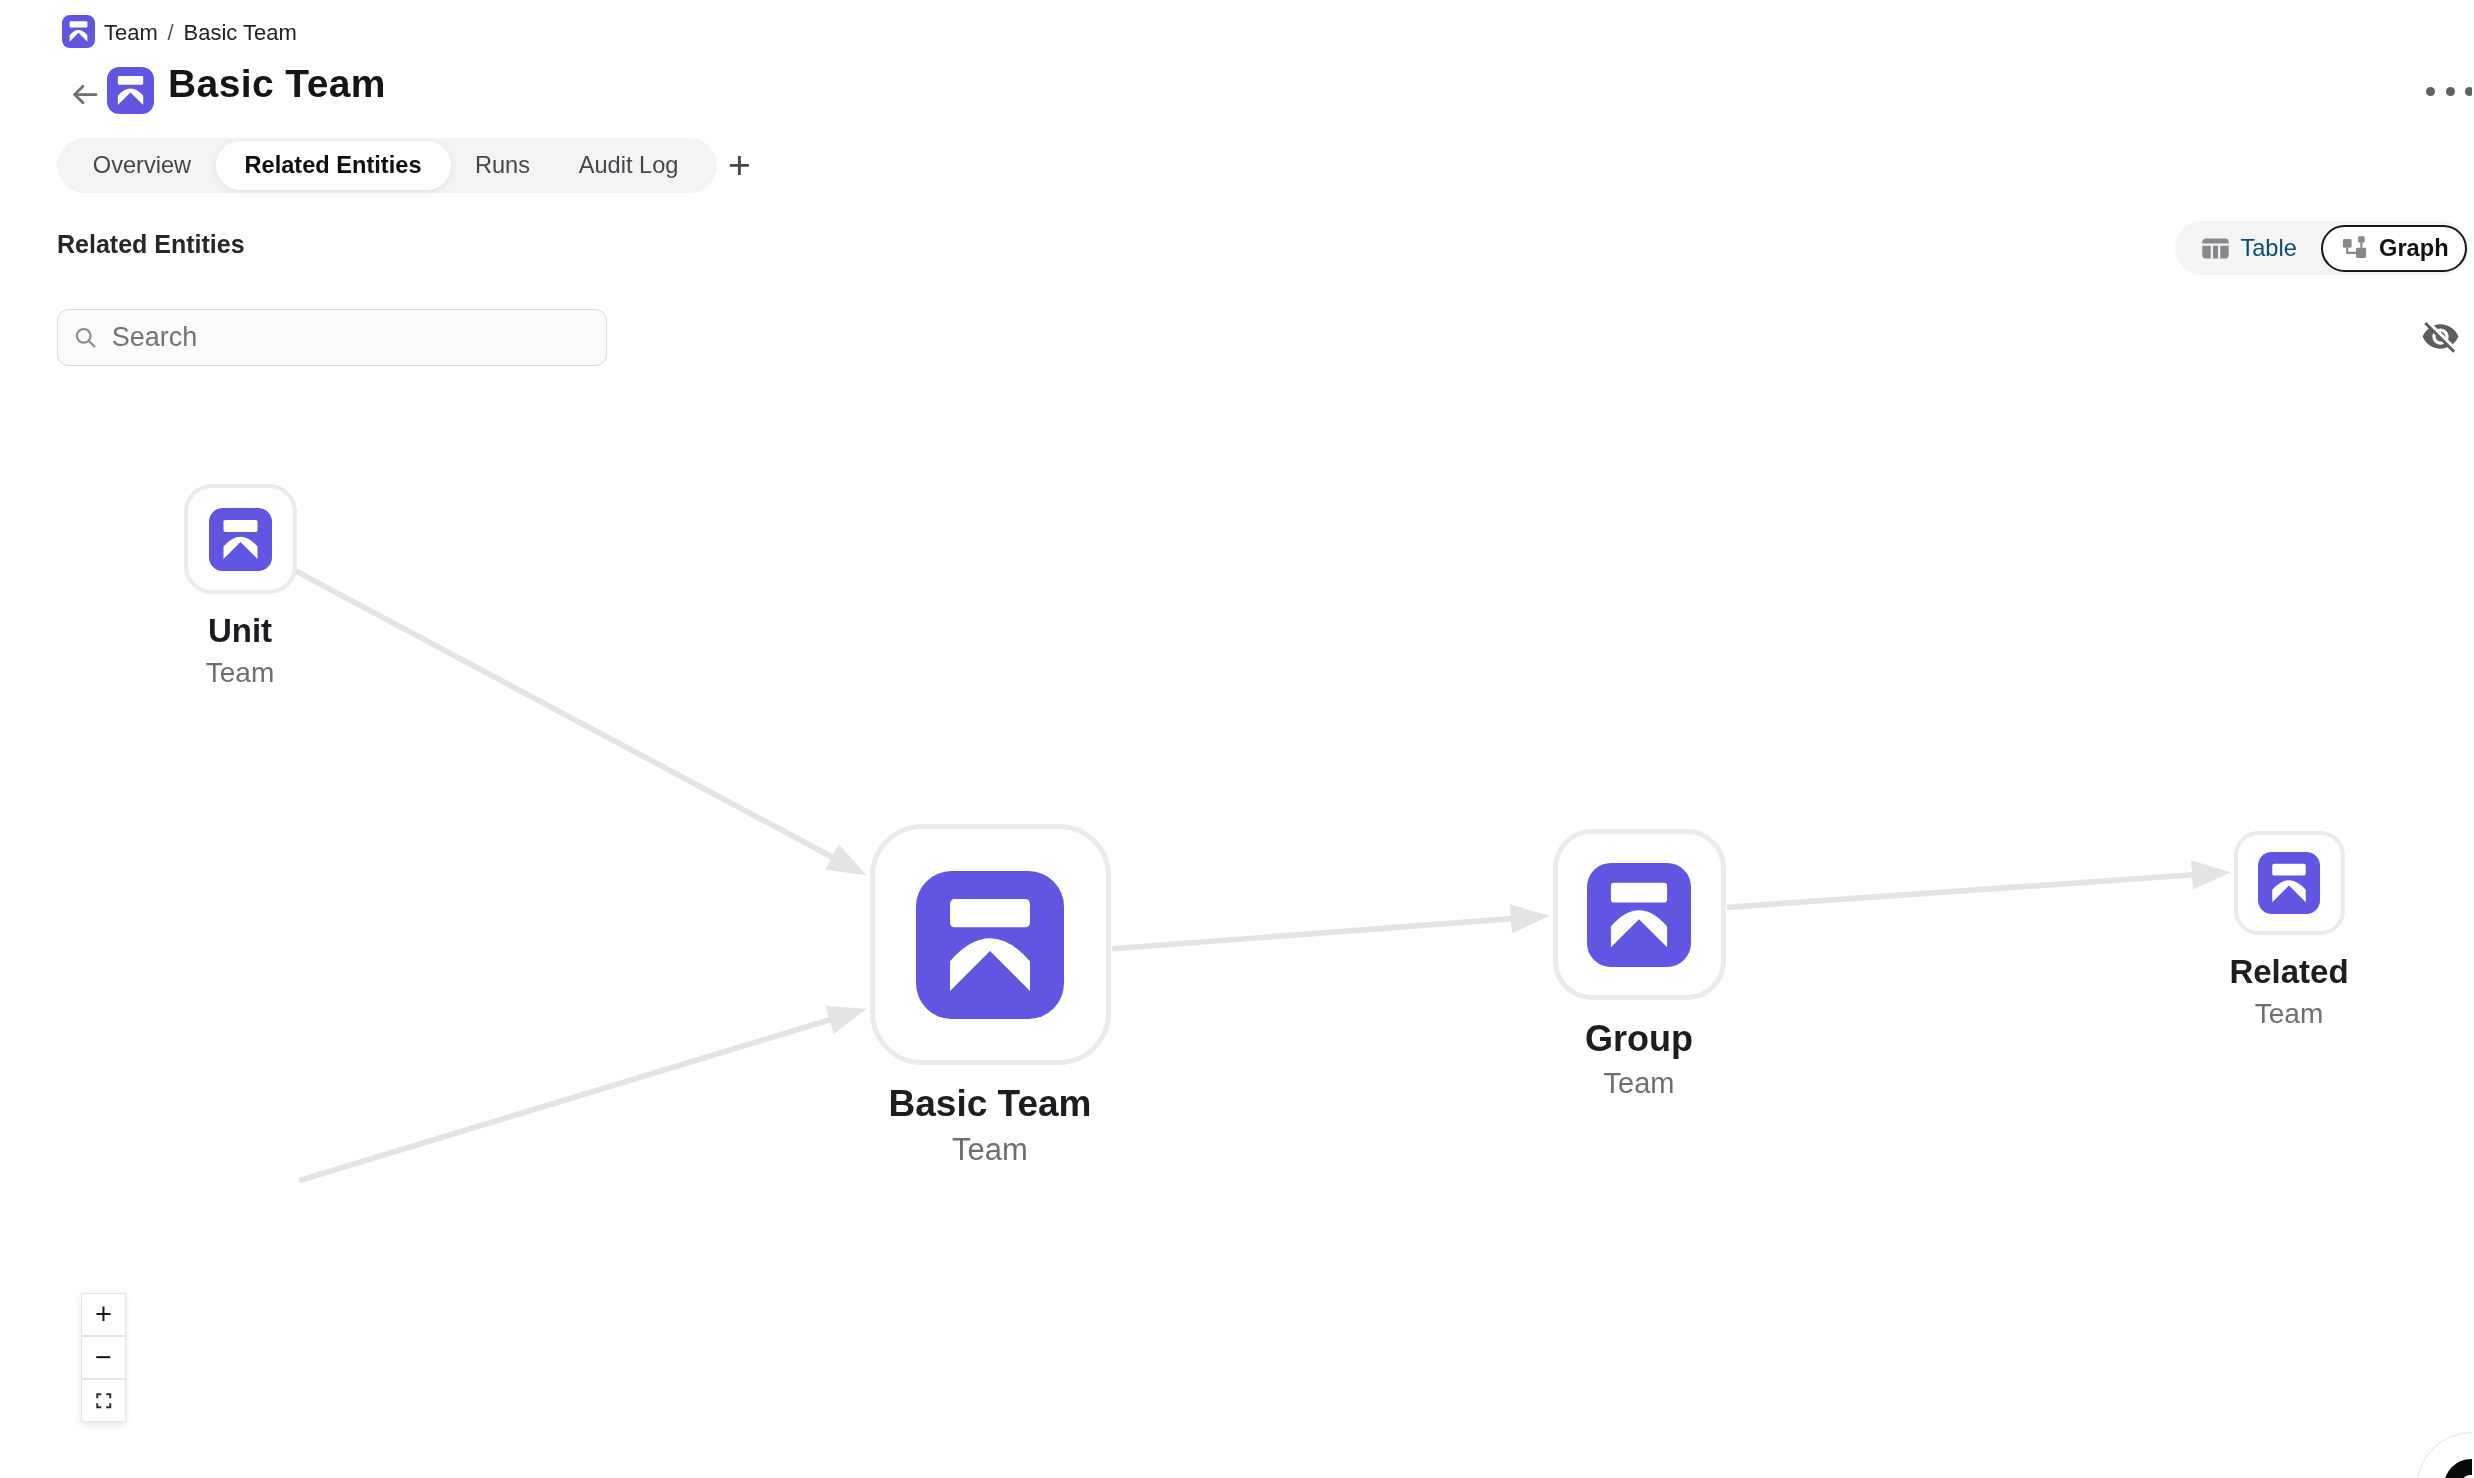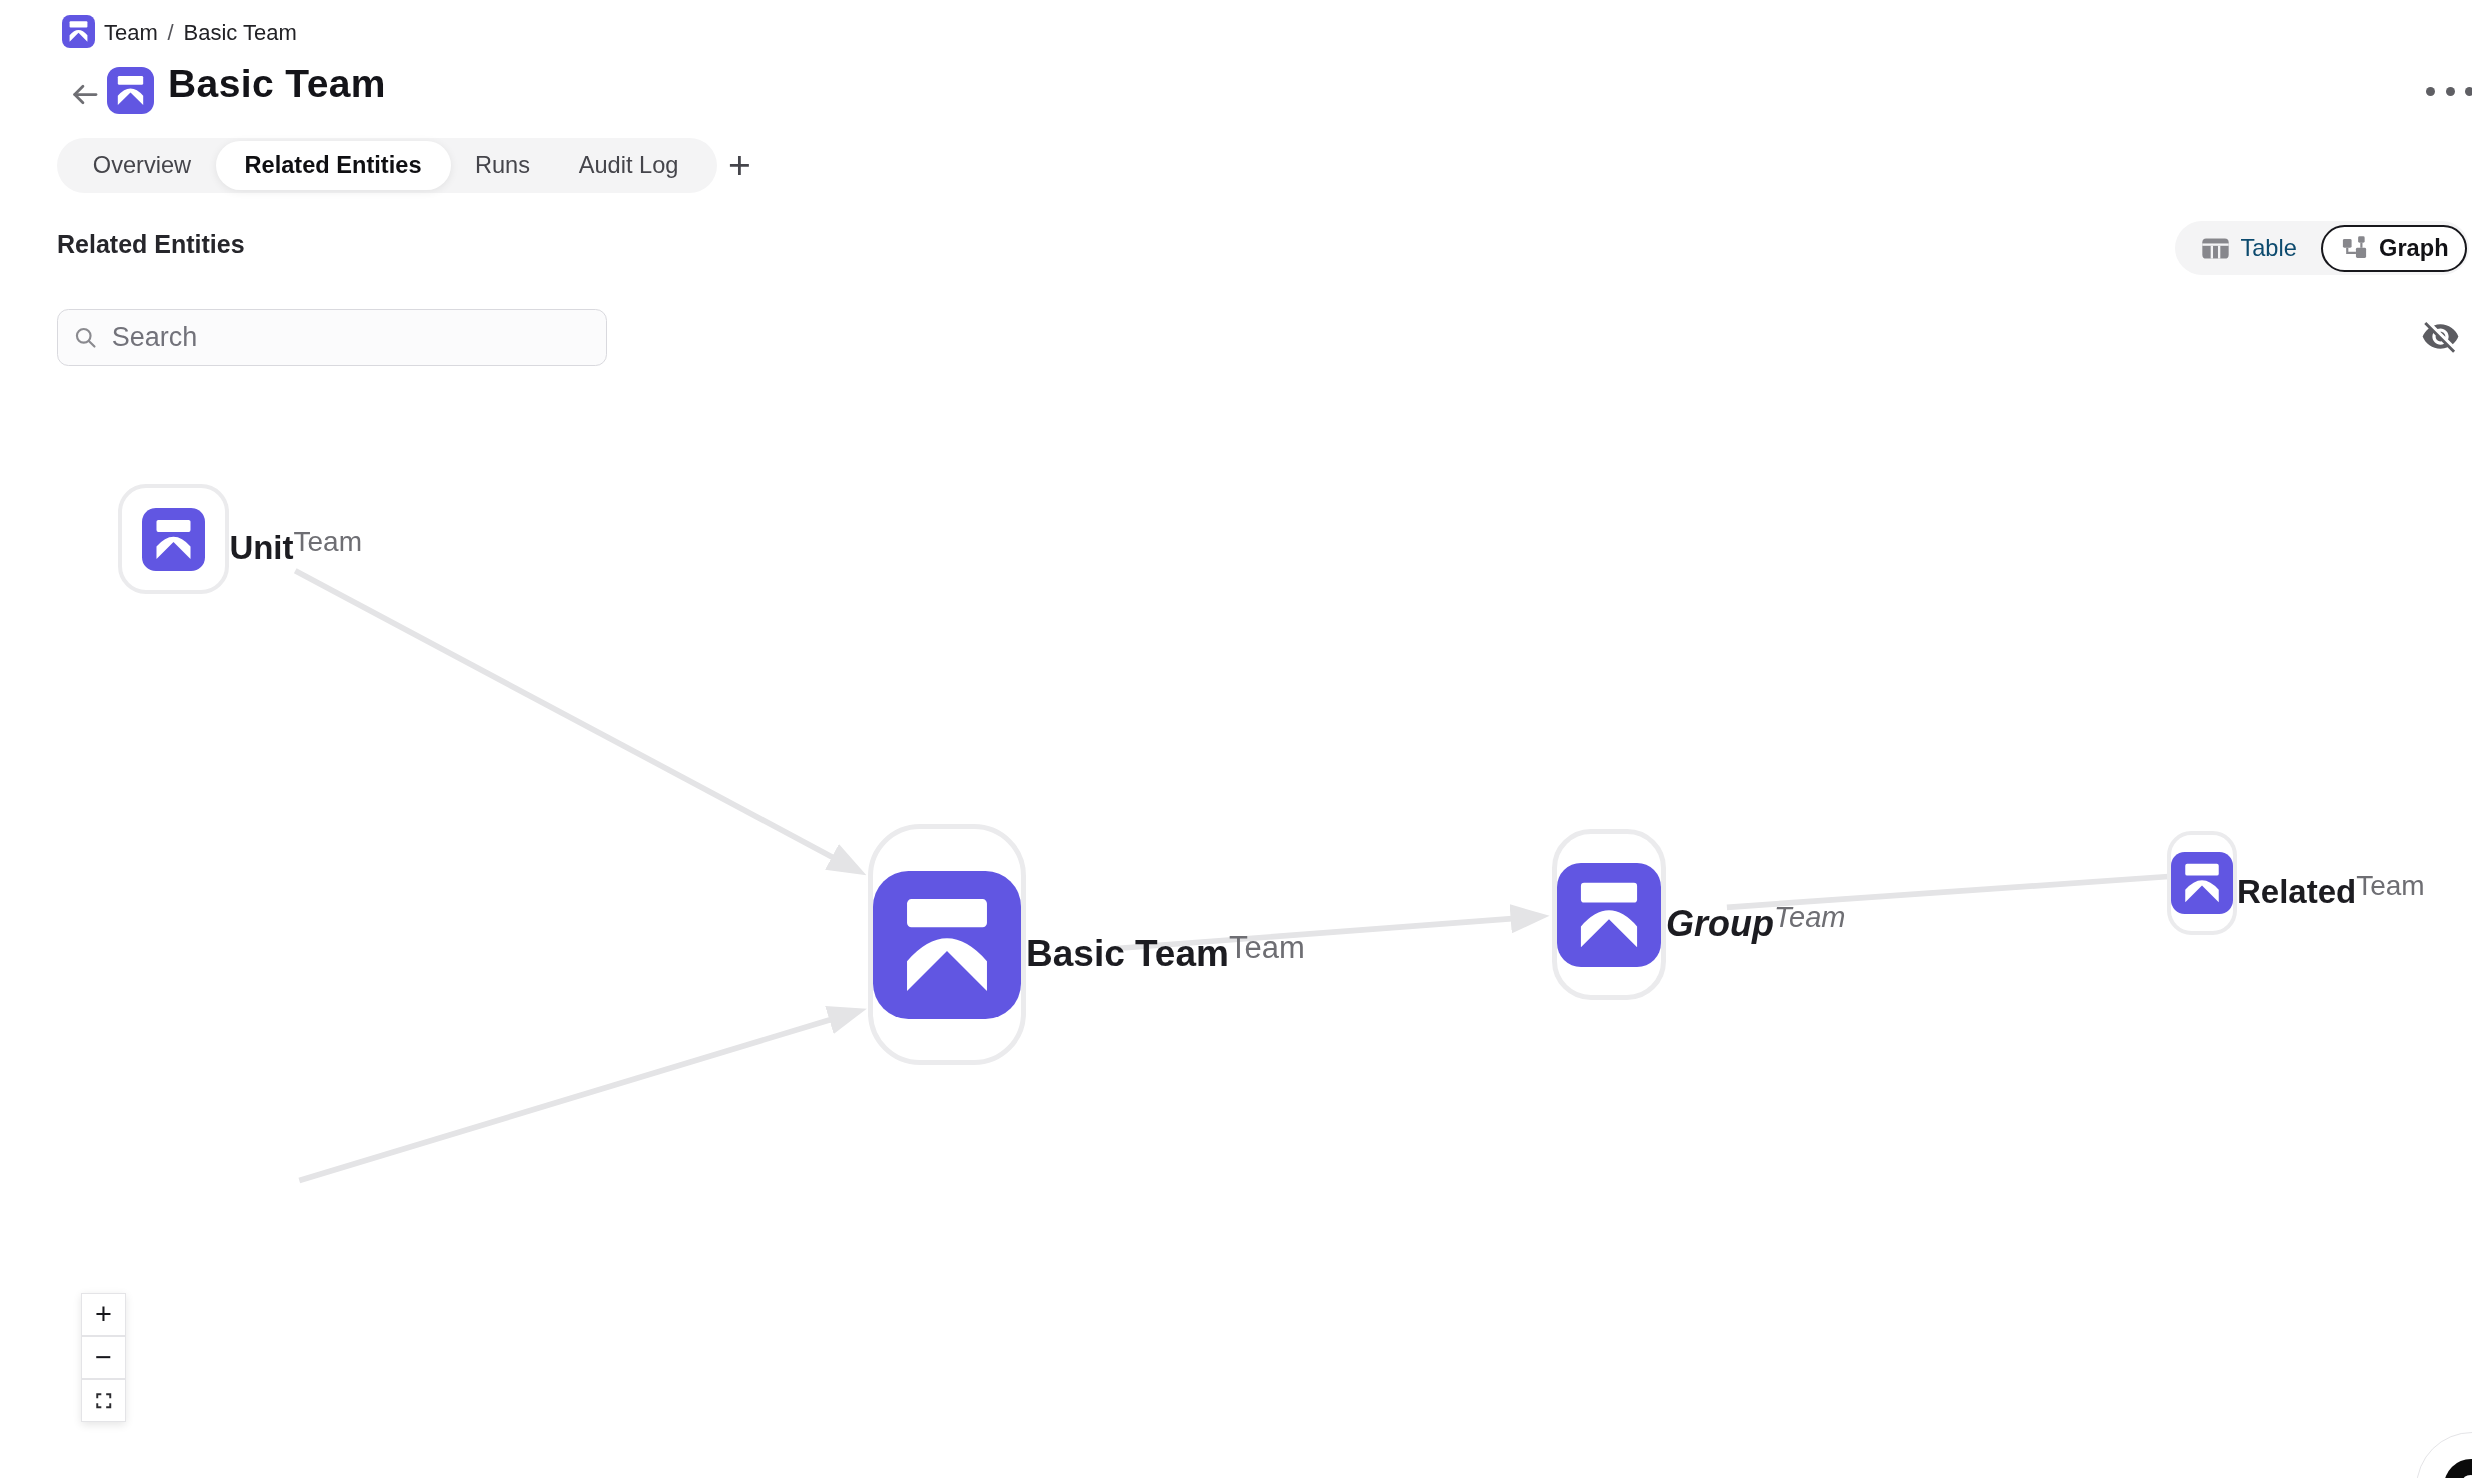--- a/index.html
+++ b/index.html
@@ -28,29 +28,29 @@
   .toggle{position:absolute;left:2175px;top:221px;width:294px;height:54px;background:#f4f4f5;border-radius:27px;display:flex;align-items:center;}
   .toggle-opt{flex:1;display:flex;align-items:center;justify-content:center;gap:9.8px;font-size:23.6px;color:#0c4a6e;cursor:pointer;height:100%;}
   .toggle-opt.active{flex:0 0 146px;background:#fff;border:2.4px solid #17171c;border-radius:24.4px;height:47px;font-weight:700;color:#121216;margin-right:1.6px;box-sizing:border-box;text-align:right;}
   
   .search-box{position:absolute;left:57px;top:309px;width:550px;height:57px;background:#fbfbfc;border:1.6px solid #d9d9de;border-radius:11.4px;display:flex;align-items:center;box-sizing:border-box;padding:0 14.6px;}
   .search-box input{border:none;outline:none;background:transparent;font-size:27px;color:#3c3c42;font-family:"Liberation Sans",sans-serif;width:100%;margin-left:11.4px;}
   .search-box input::placeholder{color:#72727a;}
   .hide-btn{position:absolute;left:2421px;top:317px;width:39px;height:39px;cursor:pointer;}
   
   .edges{position:absolute;left:0;top:0;}
-  .node{position:absolute;width:244px;display:flex;align-items:center;cursor:pointer;}
+  .node{position:absolute;width:244px;display:flex;flex-direction:column;align-items:center;cursor:pointer;}
   .card{background:#fff;border:4.9px solid #ebebed;border-radius:28px;display:flex;align-items:center;justify-content:center;box-sizing:border-box;}
   .node-name{margin-top:18px;font-size:33px;font-weight:700;color:#1c1c21;white-space:nowrap;}
   .node-type{margin-top:6.5px;font-size:28px;color:#6e6e73;white-space:nowrap;}
   .n-unit{left:118px;top:484px;}   .n-unit .card{width:113px;height:110px;}
   .n-bot{left:119px;top:1165px;}   .n-bot .card{width:112px;height:113px;}
   .n-basic{left:868px;top:824px;}.n-basic .card{width:241px;height:241px;border-width:5.7px;border-radius:52px;}
   .n-basic .node-name{font-size:37px;} .n-basic .node-type{font-size:31px;}
-  .n-group{left:1552px;top:829px;font-style:italic;}.n-group .card{width:173px;height:171px;border-width:5.7px;border-radius:39px;}
+  .n-group{left:1517px;top:829px;}.n-group .card{width:173px;height:171px;border-width:5.7px;border-radius:39px;}
   .n-group .node-name{font-size:36px;} .n-group .node-type{font-size:29px;}
   .n-office{left:2167px;top:831px;}.n-office .card{width:111px;height:104px;border-radius:24.4px;}
   
   .zoomctl{position:absolute;left:81px;top:1293px;width:45px;box-shadow:0 2.4px 8.1px rgba(0,0,0,.10);border-radius:2.4px;}
   .zbtn{width:45px;height:43px;background:#fff;border:1.6px solid #e4e4e7;border-top-width:0.8px;display:flex;align-items:center;justify-content:center;font-size:29px;color:#17171c;box-sizing:border-box;cursor:pointer;}
   .zbtn:first-child{border-top-width:1.6px;}
   
   .help-ring{position:absolute;left:2416px;top:1432px;width:112px;height:112px;border-radius:50%;background:#fff;border:1.6px solid #e4e4e7;box-sizing:border-box;}
   .help-btn{position:absolute;left:2444px;top:1459px;width:54px;height:54px;border-radius:50%;background:#0a0a0a;color:#fff;font-size:34px;font-weight:700;display:flex;align-items:center;justify-content:center;cursor:pointer;}
 </style>

